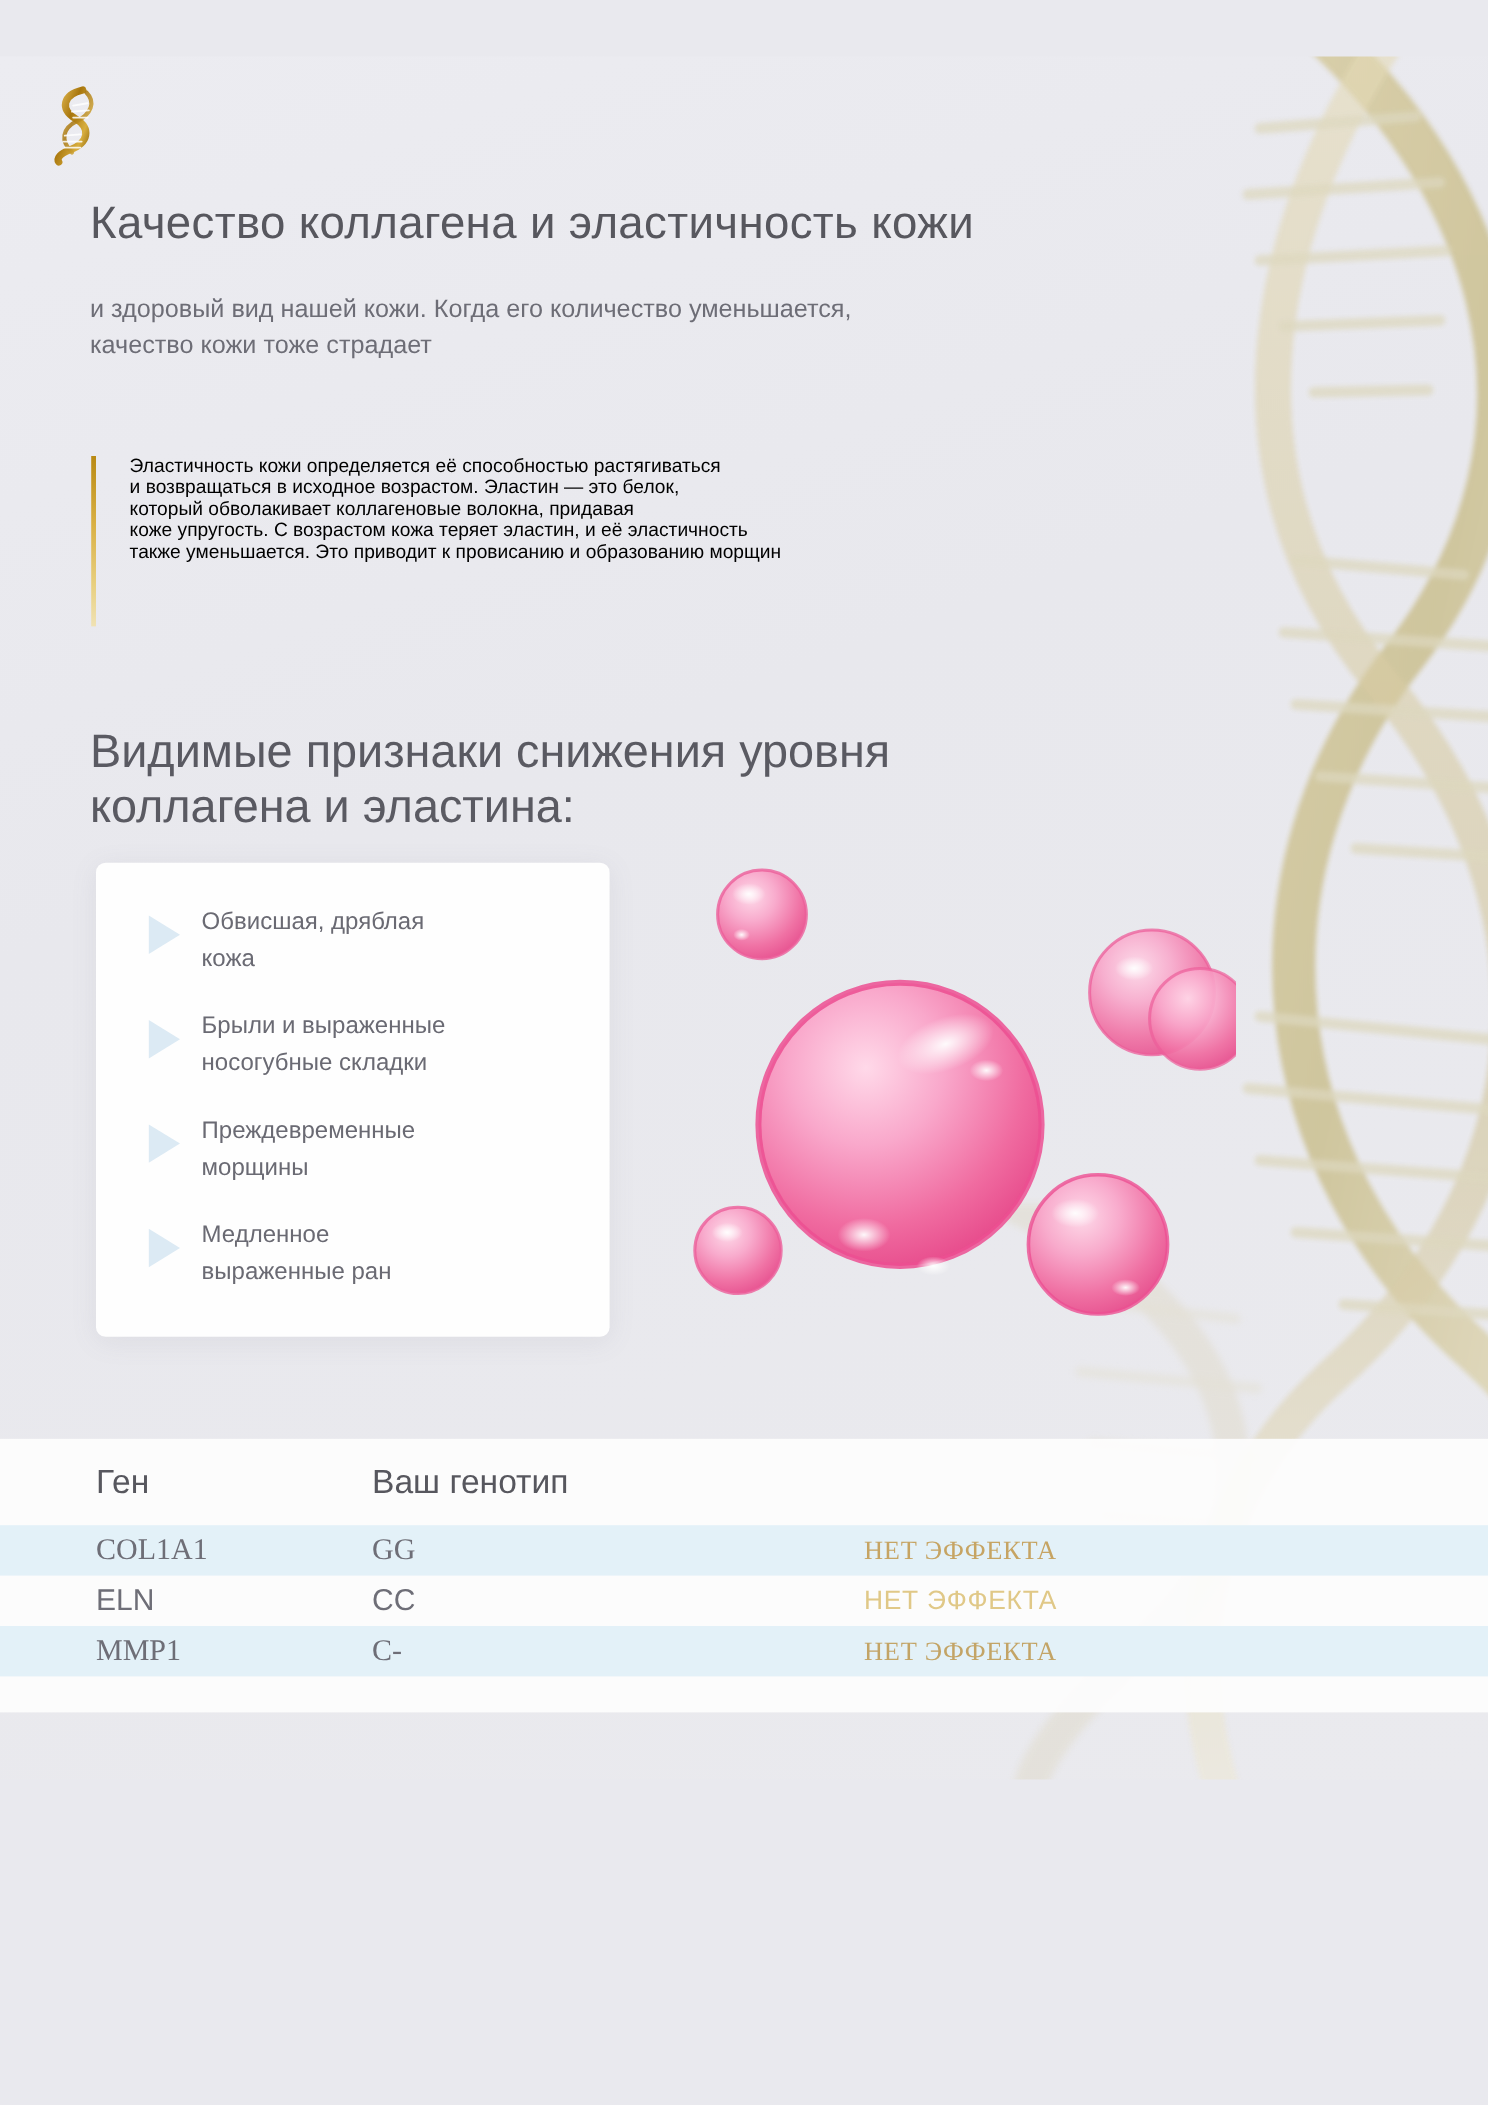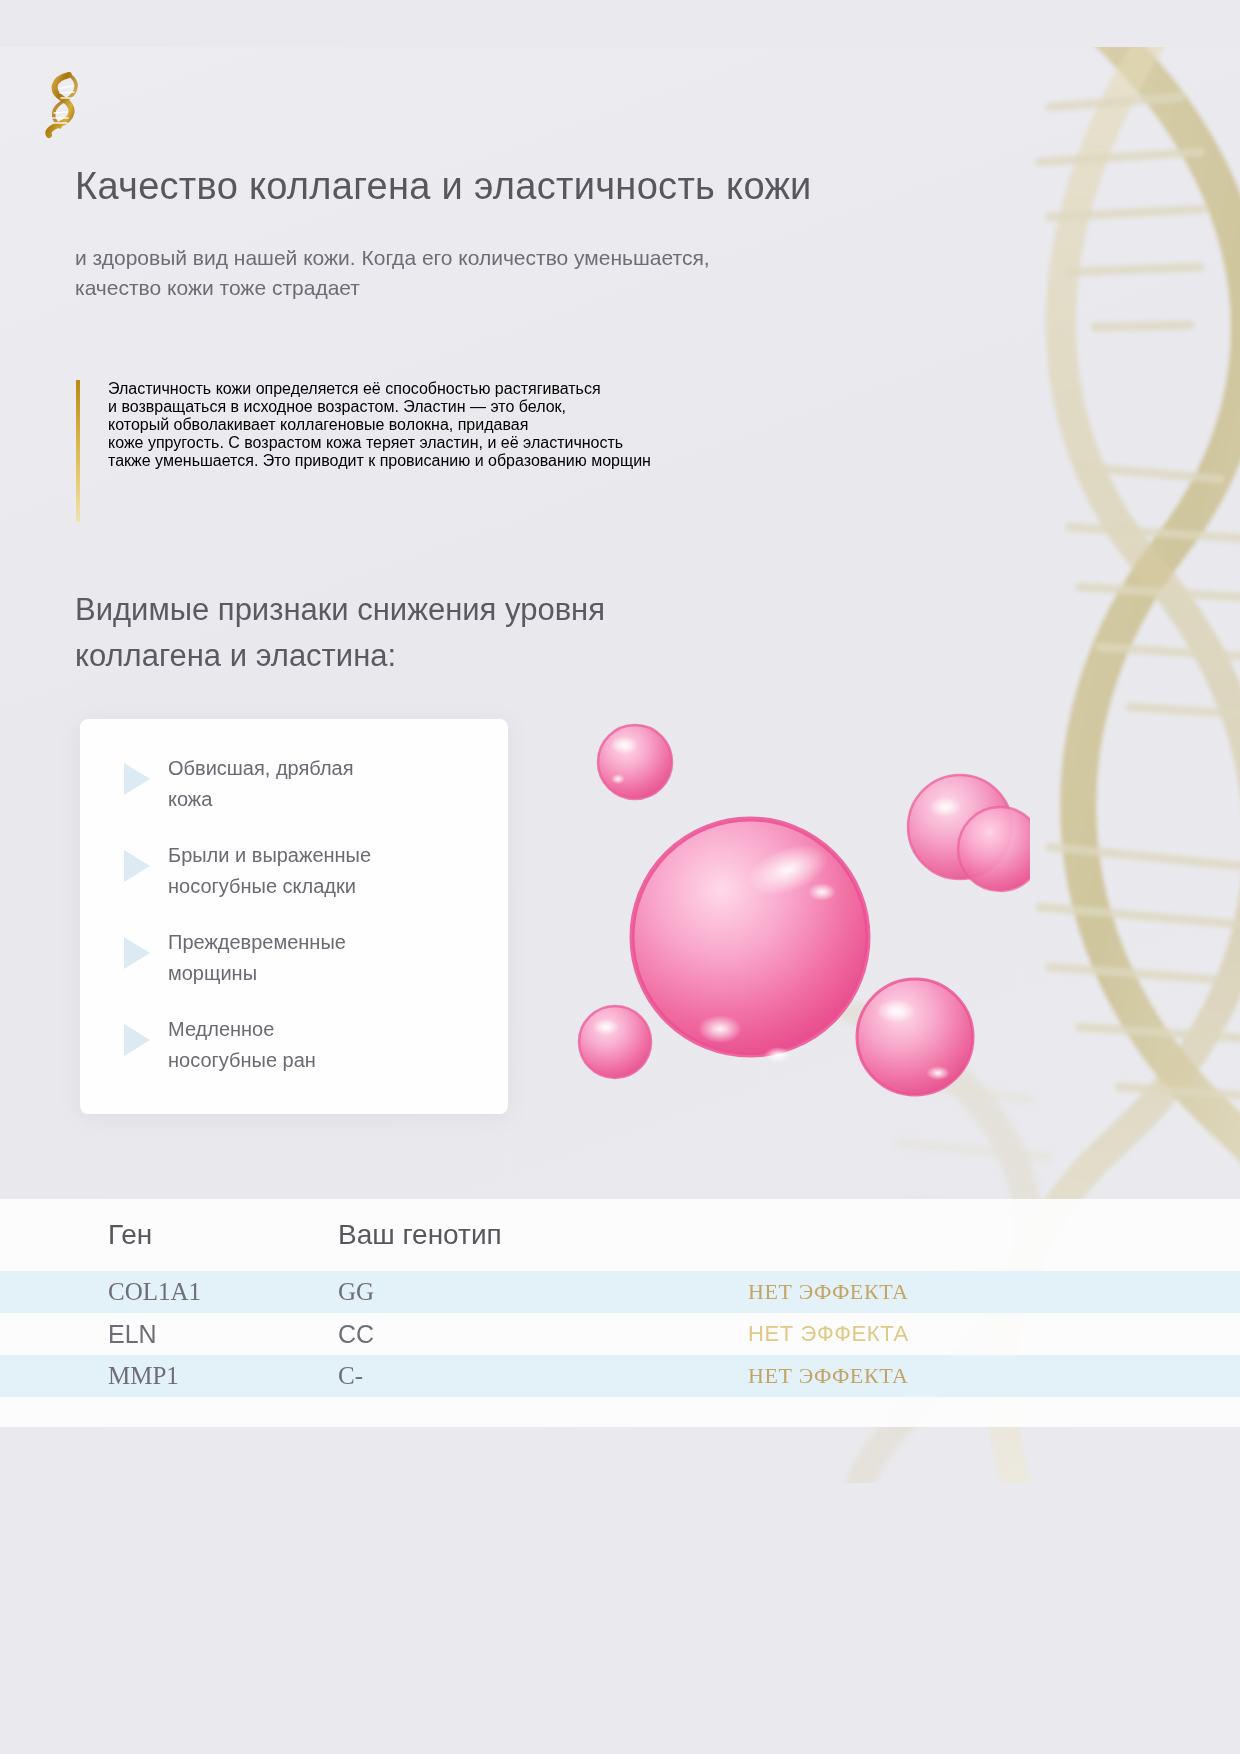--- a/index.html
+++ b/index.html
@@ -70,23 +70,23 @@
     width: 4px; height: 142px;
     background: linear-gradient(180deg, #b98a14 0%, #d9b044 40%, #e8cf7e 75%, #f0e2b4 100%);
   }
   .quote p {
     font-size: 19px; font-weight: 300;
     line-height: 28.5px;
     color: #74747d;
   }
 
   .h2 {
-    position: absolute; left: 75px; top: 540px;
+    position: absolute; left: 75px; top: 557px;
     width: 820px;
-    font-size: 31px; font-weight: 300;
+    font-size: 39px; font-weight: 300;
     line-height: 46px;
     color: #5a5a62;
   }
   .h2 div { white-space: nowrap; }
 
   
   .card {
     position: absolute; left: 80px; top: 672px;
     width: 428px; height: 395px;
     background: #fefefe;
@@ -115,21 +115,21 @@
   
   .bubbles { position: absolute; left: 560px; top: 660px; width: 470px; height: 430px; }
 
   
   .table-band {
     position: absolute; left: 0; top: 1152px;
     width: 1240px; height: 228px;
     background: rgba(253,253,253,.93);
   }
   .tbl { position: absolute; left: 0; top: 1152px; width: 1240px; }
-  .trow { display: flex; align-items: center; height: 42px; padding-left: 28px; }
+  .trow { display: flex; align-items: center; height: 42px; }
   .thead { height: 72px; }
   .trow > div { font-weight: 300; }
   .c-gene   { width: 310px; padding-left: 80px; }
   .c-geno   { width: 410px; }
   .c-res    { flex: 1; }
   .thead .c-gene, .thead .c-geno, .thead .c-res {
     font-size: 28px; color: #57575e;
   }
   .tbody-row .c-gene, .tbody-row .c-geno {
     font-size: 25px; color: #6e6e77;
@@ -267,21 +267,21 @@
       <span class="tri"></span>
       <span class="li-text">
         <div>Преждевременные</div>
         <div>морщины</div>
       </span>
     </div>
     <div class="li">
       <span class="tri"></span>
       <span class="li-text">
         <div>Медленное</div>
-        <div>носогубные ран</div>
+        <div>выраженные ран</div>
       </span>
     </div>
   </div>
 
   <div class="bubbles">
     <svg viewBox="0 0 470 430" width="470" height="430">
       <defs>
         <radialGradient id="bgrad" cx="38%" cy="30%" r="72%">
           <stop offset="0%" stop-color="#ffd9e9"></stop>
           <stop offset="38%" stop-color="#f9a8cb"></stop>

